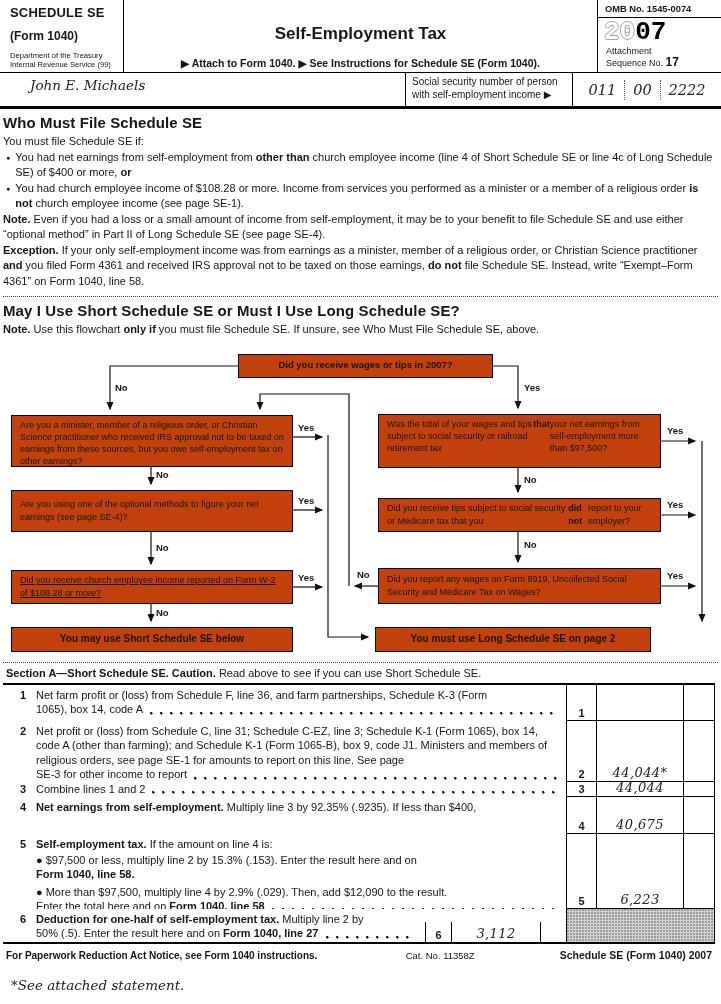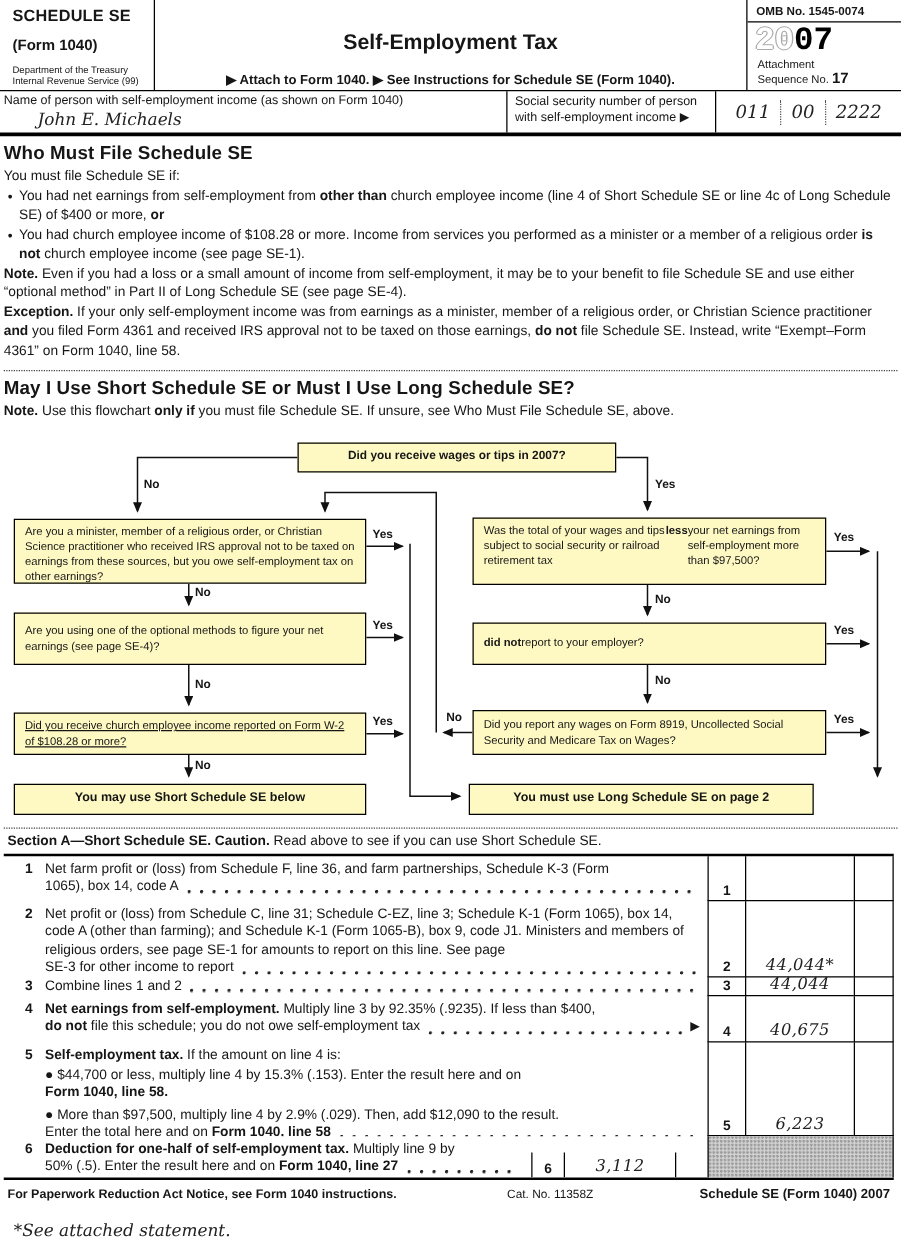--- a/index.html
+++ b/index.html
@@ -41,21 +41,21 @@
   .main { padding:0 3px 0 3px; }
   .h1 { font-size:15px; font-weight:bold; margin:5px 0 3px 0; letter-spacing:.1px; }
   .p { font-size:11px; line-height:15.5px; }
   .bullet-row { display:flex; }
   .bullet-dot { font-size:7px; padding:4px 5px 0 3px; }
   .bullet-row .p { flex:1; }
   .sep-dotted { border-top:1.5px dotted #444; margin-top:7px; }
   
   .fc { position:relative; height:322px; margin-top:2px; }
   .fc svg { position:absolute; left:0; top:0; }
-  .fc-box { position:absolute; border:1px solid #000; background:#fef9c3; font-size:9px;
+  .fc-box { position:absolute; border:1px solid #000; background:#c2410c; font-size:9px;
     line-height:12.2px; padding:3px 8px; display:flex; align-items:center; overflow:hidden; }
   .fc-top { font-weight:bold; font-size:9.5px; justify-content:center; text-align:center; }
   .fc-final { font-weight:bold; font-size:10px; justify-content:center; text-align:center; }
   .fc-lab { position:absolute; font-size:9.5px; font-weight:bold; background:#fff; padding:0 1px; }
   
   .secA-rule { border-top:1px dotted #444; margin-top:0px; }
   .secA-head { font-size:11px; margin:4px 0 4px 3px; }
   .tbl { width:712px; border-top:2px solid #000; border-bottom:2.5px solid #000;
     display:flex; flex-direction:column; }
   .row { display:flex; }
@@ -118,21 +118,20 @@
       <div class="year"><span class="year-light">20</span><span class="year-bold">07</span></div>
       <div class="att-small">
         <div>Attachment</div>
         <div><span>Sequence No. </span><span class="seq-no">17</span></div>
       </div>
     </div>
   </div>
 
   <div class="hdr-name">
     <div class="name-cell">
-      <div class="lab">Name of person with self-employment income (as shown on Form 1040)</div>
       <div class="hand name-val">John E. Michaels</div>
     </div>
     <div class="ssn-label-cell">
       <div>Social security number of person</div>
       <div>with self-employment income ▶</div>
     </div>
     <div class="ssn-value-cell">
       <div class="ssn hand">
         <span>011</span>
         <span class="ssn-sep"></span>
@@ -198,24 +197,25 @@
       <div class="fc-box" style="left:8px; top:150px; width:282px; height:42px;">
           <span>Are you using one of the optional methods to figure your net earnings (see page SE-4)?</span>
         </div>
       <div class="fc-box" style="left:8px; top:230px; width:282px; height:34px;text-decoration:underline;">
           <span>Did you receive church employee income reported on Form W-2 of $108.28 or more?</span>
         </div>
       <div class="fc-box fc-final" style="left:8px; top:287px; width:282px; height:25px;">You may use Short Schedule SE below</div>
 
       <div class="fc-box" style="left:375px; top:74px; width:283px; height:54px; align-items:flex-start;">
           <span>Was the total of your wages and tips subject to social security or railroad retirement tax </span>
-          <b>less</b>
+          <b>that</b>
           <span> your net earnings from self-employment more than $97,500?</span>
         </div>
       <div class="fc-box" style="left:375px; top:158px; width:283px; height:34px;">
+          <span>Did you receive tips subject to social security or Medicare tax that you </span>
           <b>did not</b>
           <span> report to your employer?</span>
         </div>
       <div class="fc-box" style="left:375px; top:228px; width:283px; height:36px;">
           <span>Did you report any wages on Form 8919, Uncollected Social Security and Medicare Tax on Wages?</span>
         </div>
       <div class="fc-box fc-final" style="left:372px; top:287px; width:276px; height:25px;">You must use Long Schedule SE on page 2</div>
 
       <span class="fc-lab" style="left:111px; top:42px;">No</span>
       <span class="fc-lab" style="left:520px; top:42px;">Yes</span>
@@ -289,60 +289,55 @@
             <span class="amt">44,044</span>
           </div>
         <div class="ccents bb"></div>
       </div>
 
       <div class="row r4">
         <div class="desc">
           <div class="inum">4</div>
           <div class="dtext">
             <div><b>Net earnings from self-employment.</b><span> Multiply line 3 by 92.35% (.9235). If less than $400,</span></div>
-            <div class="lastline">
-                <span class="txt"><b>do not</b><span> file this schedule; you do not owe self-employment tax</span></span>
-                <span class="leaders"></span>
-                <span class="arrow-r">▶</span>
-              </div>
           </div>
         </div>
         <div class="cnum bb">4</div>
         <div class="camt bb">
             <span class="amt">40,675</span>
           </div>
         <div class="ccents bb"></div>
       </div>
 
       <div class="row r5">
         <div class="desc">
           <div class="inum">5</div>
           <div class="dtext" style="line-height:14px;">
             <div><b>Self-employment tax.</b><span> If the amount on line 4 is:</span></div>
-            <div class="b-a"><span>● $44,700 or less, multiply line 4 by 15.3% (.153). Enter the result here and on</span></div>
+            <div class="b-a"><span>● $97,500 or less, multiply line 2 by 15.3% (.153). Enter the result here and on</span></div>
             <div><b>Form 1040, line 58.</b></div>
             <div class="b-b"><span>● More than $97,500, multiply line 4 by 2.9% (.029). Then, add $12,090 to the result.</span></div>
             <div class="lastline">
                 <span class="txt"><span>Enter the total here and on </span><b>Form 1040, line 58</b></span>
                 <span class="leaders"></span>
               </div>
           </div>
         </div>
         <div class="cnum bb">5</div>
         <div class="camt bb">
             <span class="amt">6,223</span>
           </div>
         <div class="ccents bb"></div>
       </div>
 
       <div class="row r6">
         <div class="desc">
           <div class="inum">6</div>
           <div class="dtext r6text" style="flex:0 0 389px;">
-            <div><b>Deduction for one-half of self-employment tax.</b><span> Multiply line 9 by</span></div>
+            <div><b>Deduction for one-half of self-employment tax.</b><span> Multiply line 2 by</span></div>
             <div class="lastline">
                 <span class="txt"><span>50% (.5). Enter the result here and on </span><b>Form 1040, line 27</b></span>
                 <span class="leaders"></span>
               </div>
           </div>
           <div class="mini">
             <div class="m1">6</div>
             <div class="m2">
                 <span class="amt">3,112</span>
               </div>

